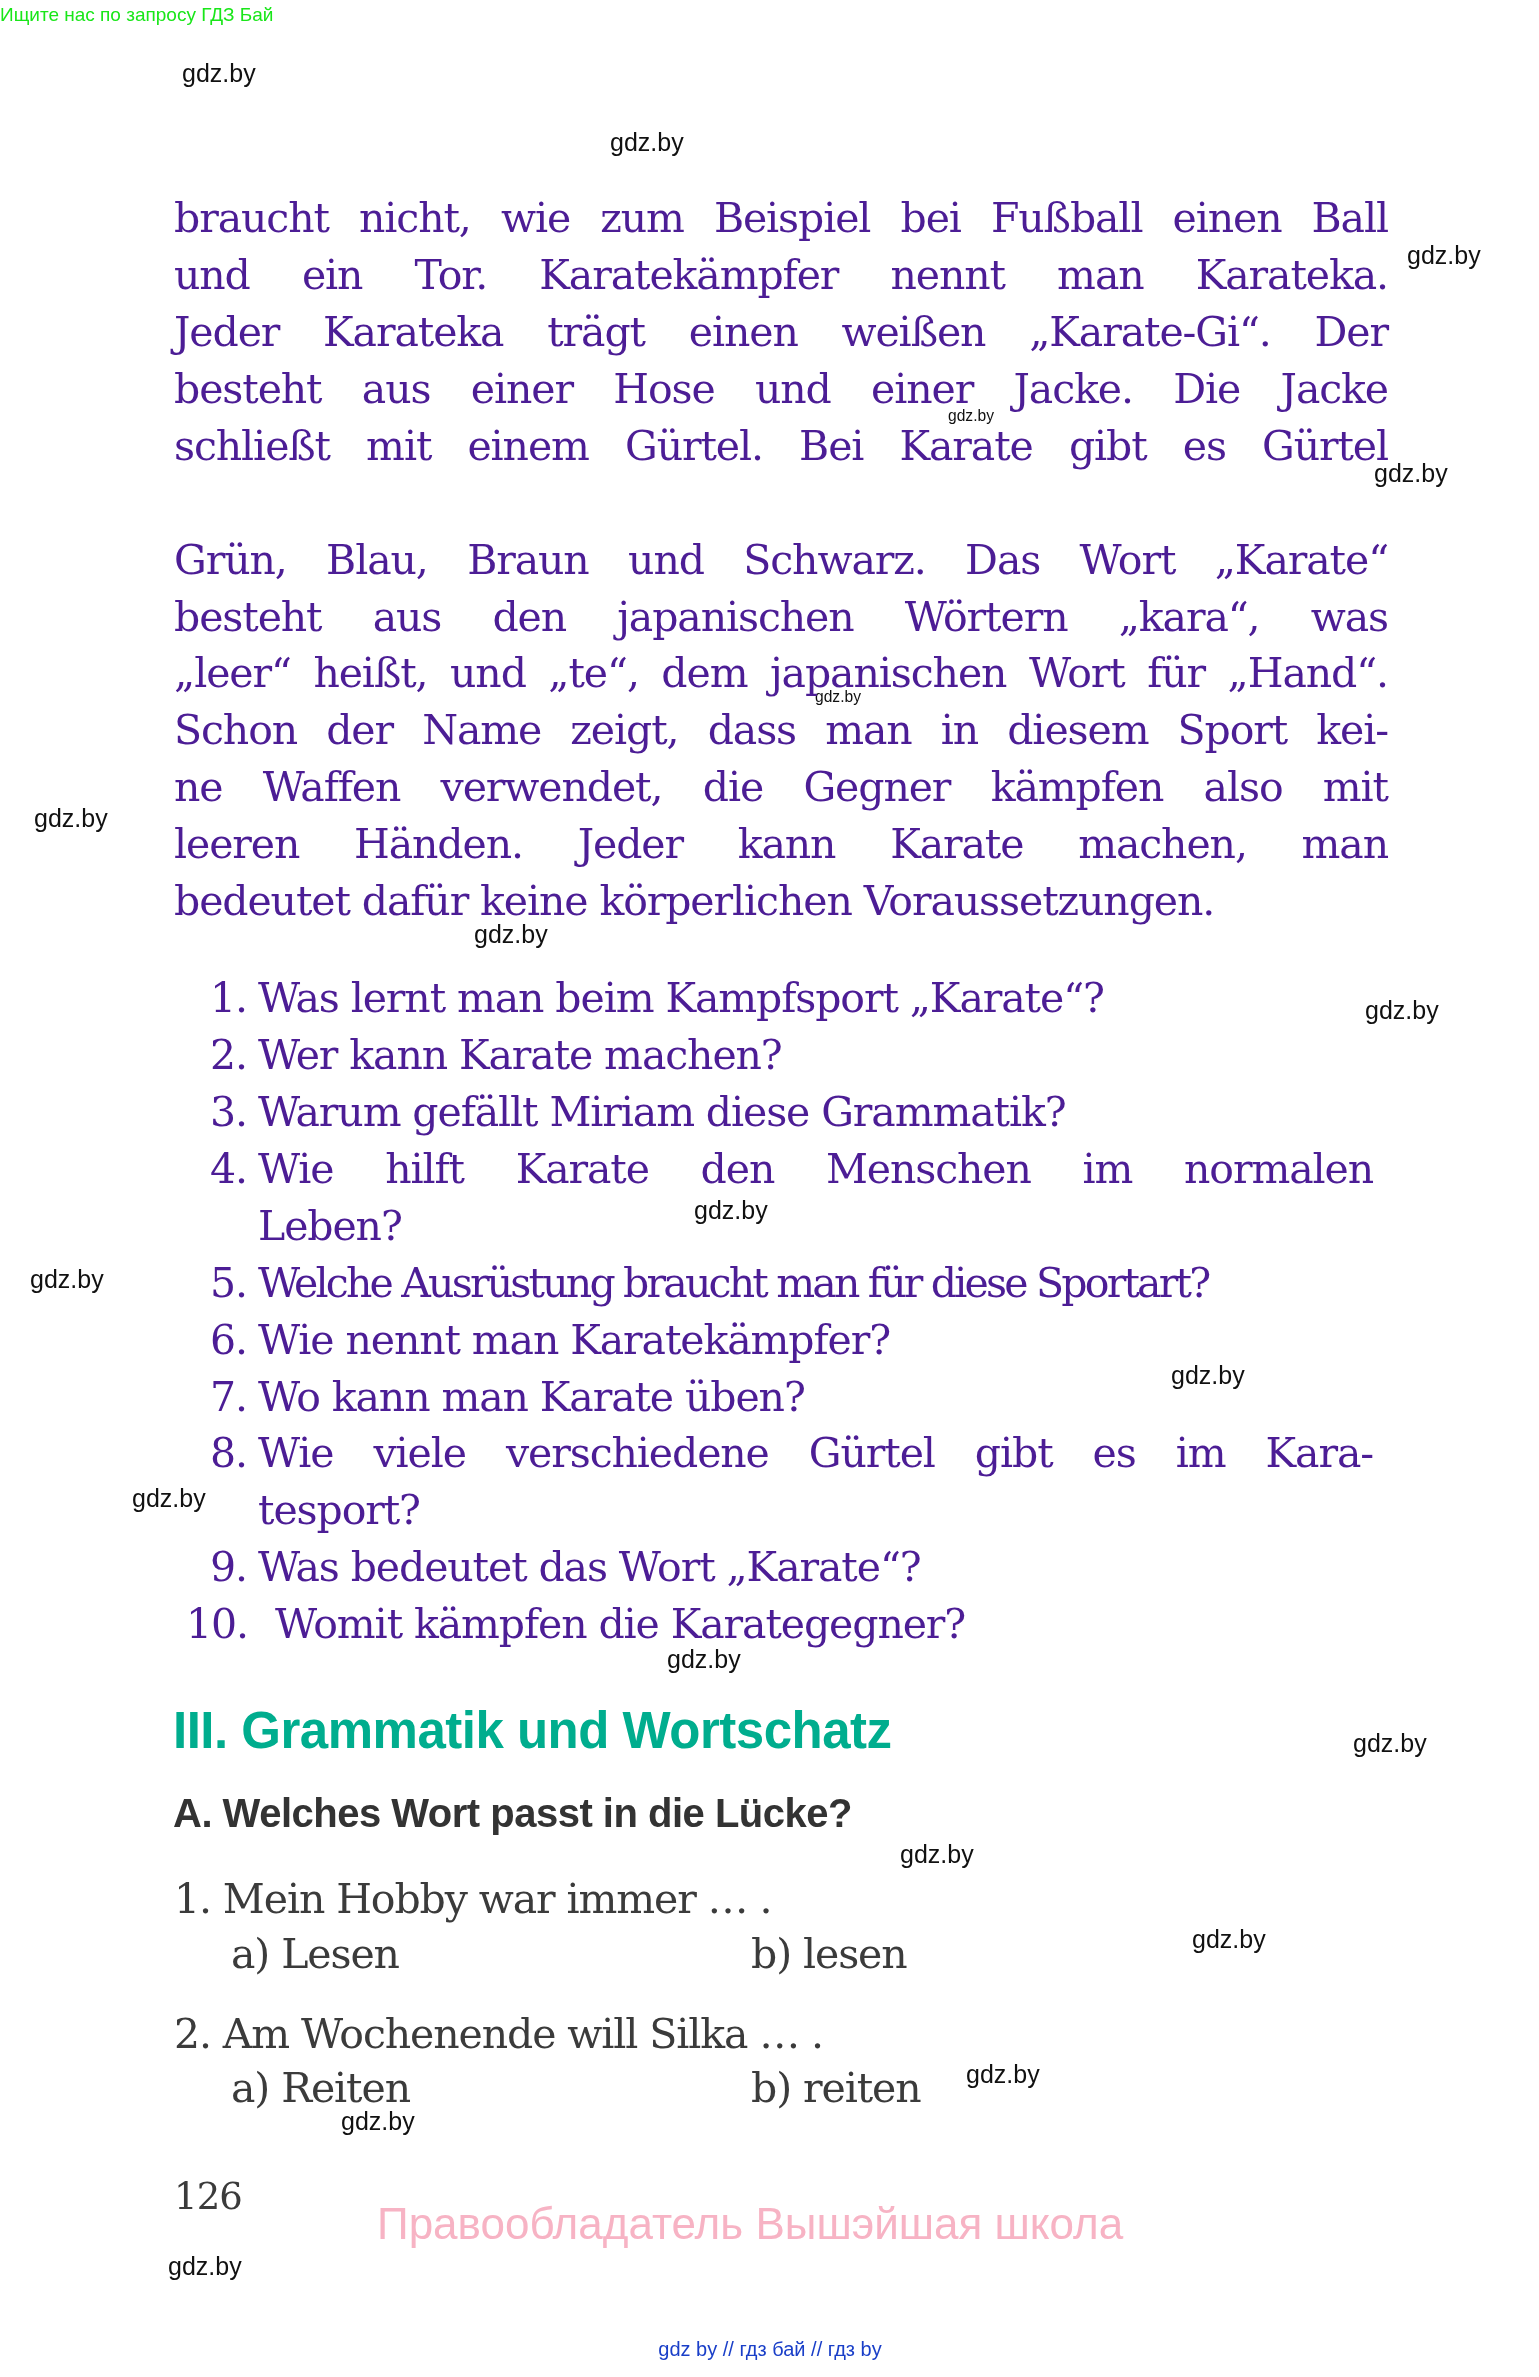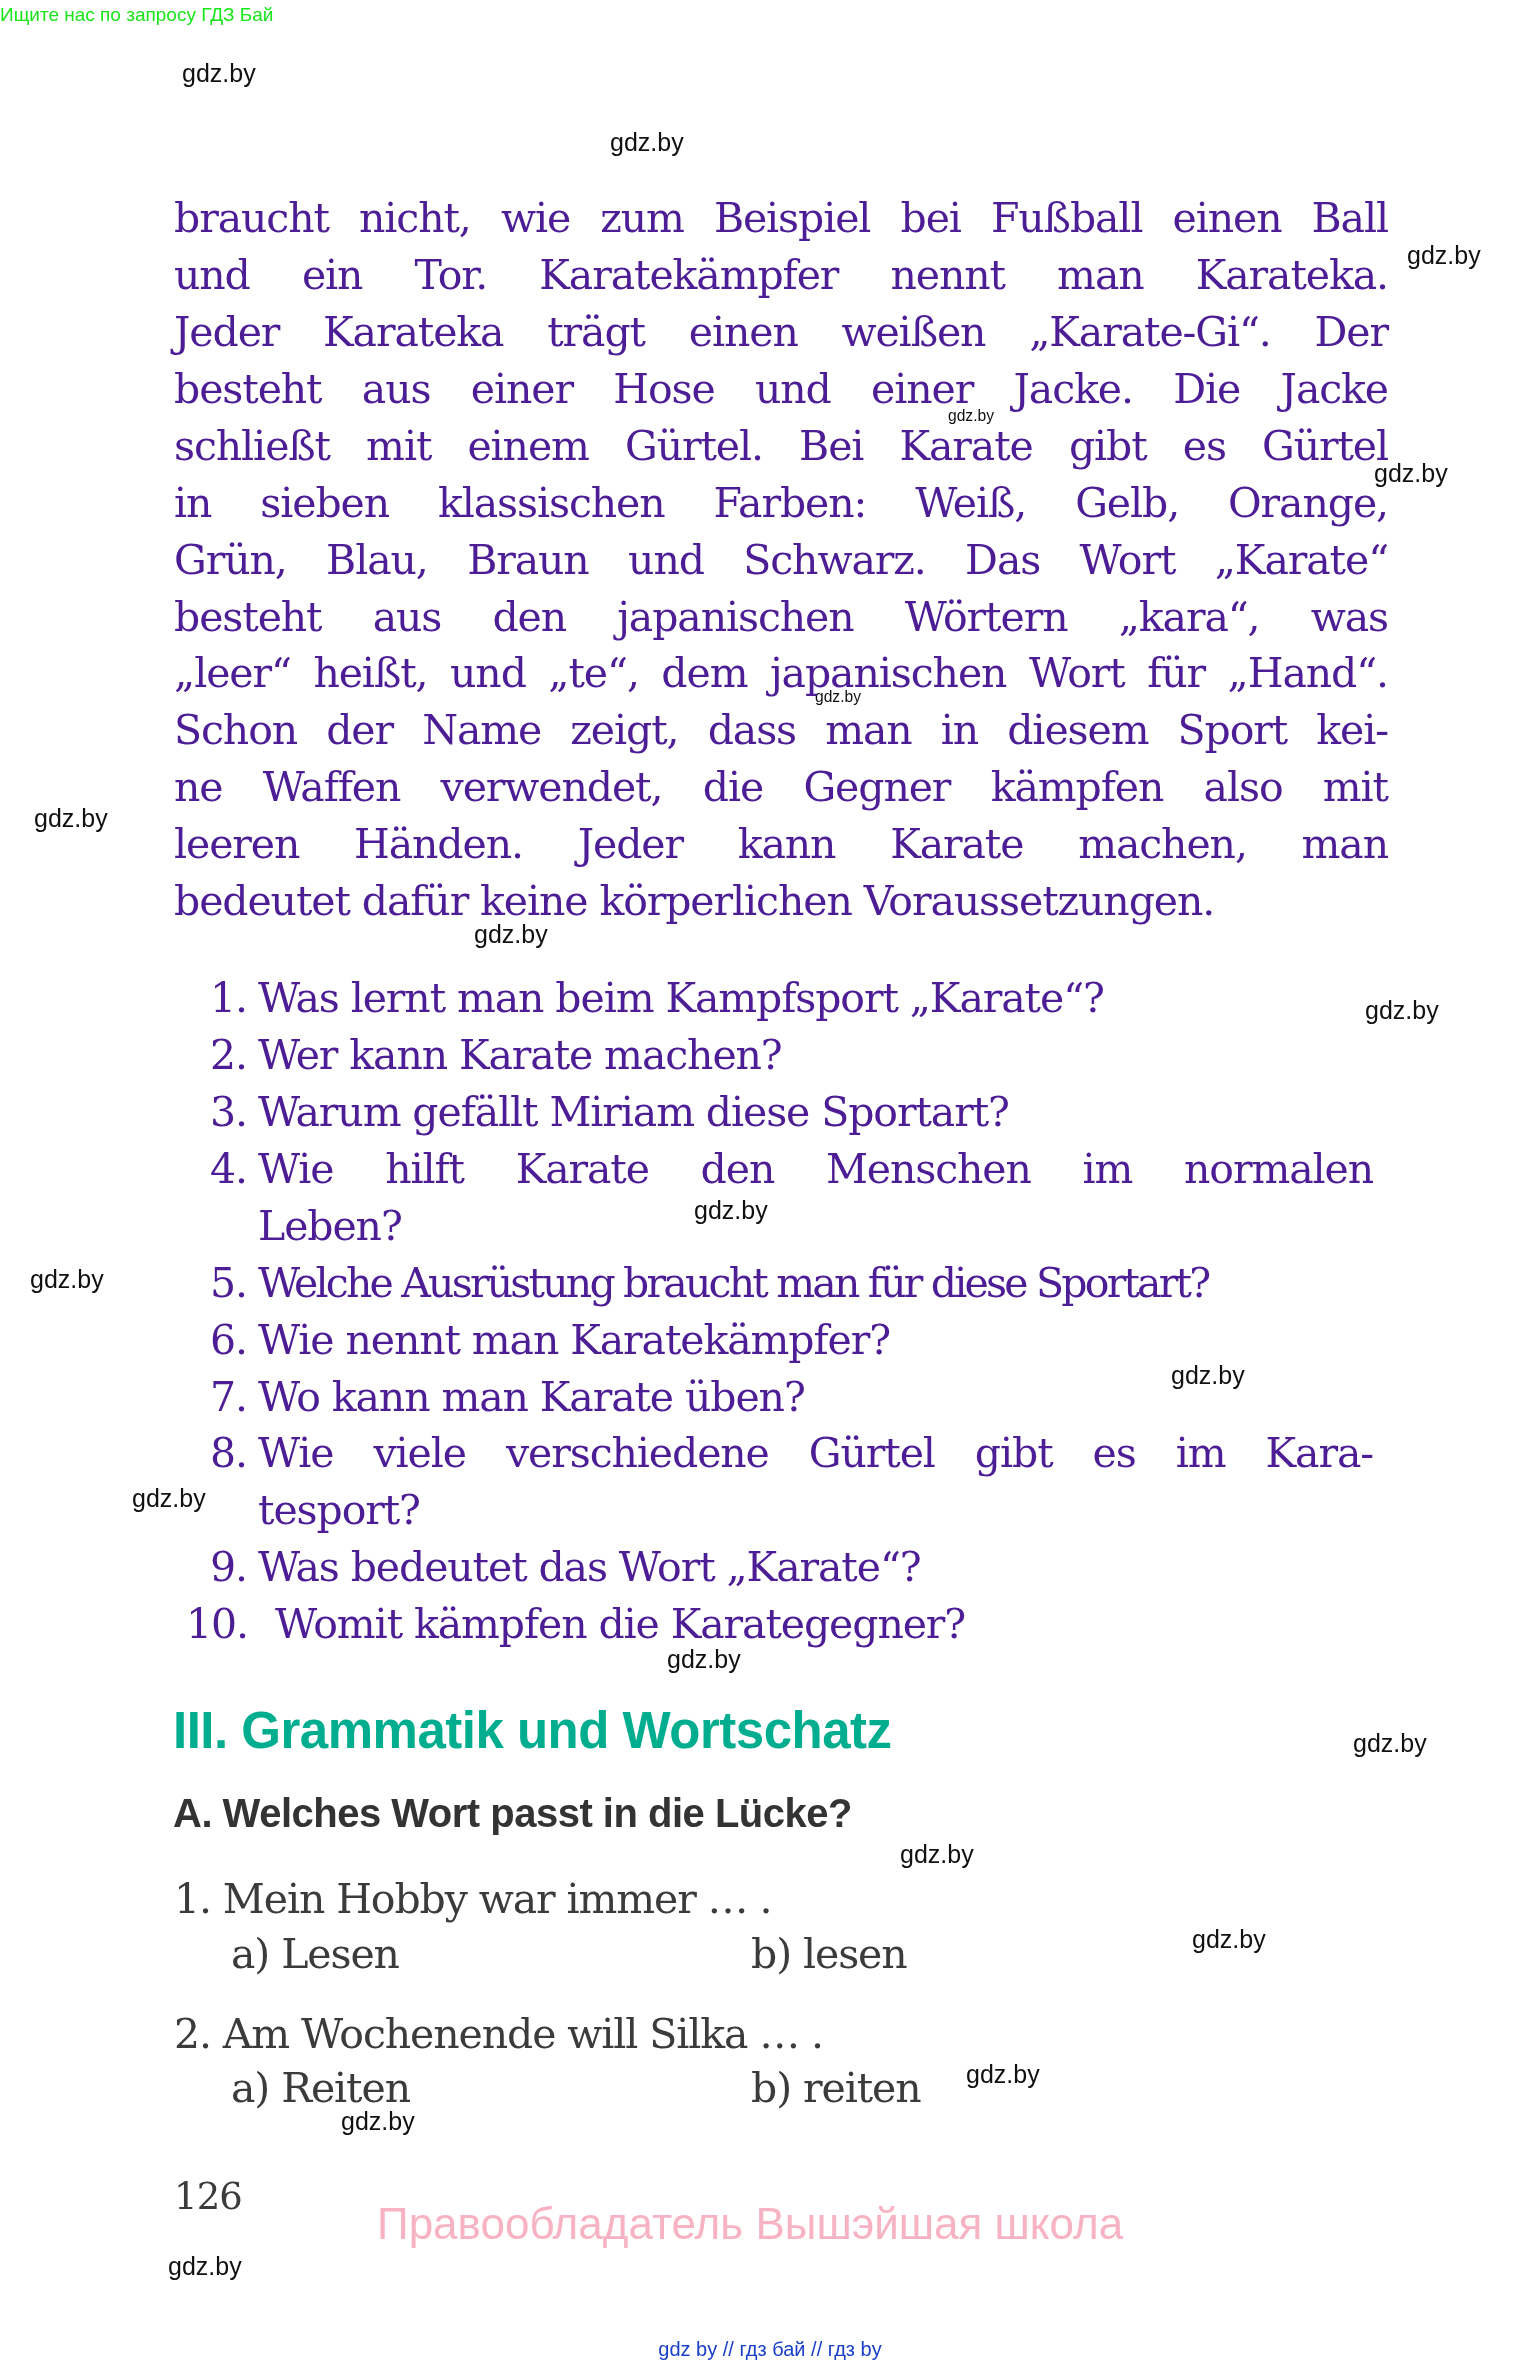--- a/index.html
+++ b/index.html
@@ -49,42 +49,41 @@
     <span class="abs wm" style="left: 341px; top: 2109px;">gdz.by</span>
     <span class="abs wm" style="left: 168px; top: 2254px;">gdz.by</span>
   </div>
 
 <div class="body-text" style="top:190px; height:753px;">
   <div class="para-line" style="top:0px">braucht nicht, wie zum Beispiel bei Fußball einen Ball</div>
   <div class="para-line" style="top:57px">und ein Tor. Karatekämpfer nennt man Karateka.</div>
   <div class="para-line" style="top:114px">Jeder Karateka trägt einen weißen „Karate-Gi“. Der</div>
   <div class="para-line" style="top:171px">besteht aus einer Hose und einer Jacke. Die Jacke</div>
   <div class="para-line" style="top:228px">schließt mit einem Gürtel. Bei Karate gibt es Gürtel</div>
-  <div class="para-line" style="top:285px">in sieben klassischen Farben: Weiß, Gelb, Orange,</div>
   <div class="para-line" style="top:342px">Grün, Blau, Braun und Schwarz. Das Wort „Karate“</div>
   <div class="para-line" style="top:399px">besteht aus den japanischen Wörtern „kara“, was</div>
   <div class="para-line" style="top:455px">„leer“ heißt, und „te“, dem japanischen Wort für „Hand“.</div>
   <div class="para-line" style="top:512px">Schon der Name zeigt, dass man in diesem Sport kei-</div>
   <div class="para-line" style="top:569px">ne Waffen verwendet, die Gegner kämpfen also mit</div>
   <div class="para-line" style="top:626px">leeren Händen. Jeder kann Karate machen, man</div>
   <div class="para-line last" style="top:683px">bedeutet dafür keine körperlichen Voraussetzungen.</div>
 </div>
 
 <div class="body-text" style="left:0; top:970px; width:1540px; height:680px;">
   <div class="q-line" style="top:0px">
     <span class="q-num" style="left:174px; width:73px;">1.</span>
     <span class="q-text">Was lernt man beim Kampfsport „Karate“?</span>
   </div>
   <div class="q-line" style="top:57px">
     <span class="q-num" style="left:174px; width:73px;">2.</span>
     <span class="q-text">Wer kann Karate machen?</span>
   </div>
   <div class="q-line" style="top:114px">
     <span class="q-num" style="left:174px; width:73px;">3.</span>
-    <span class="q-text">Warum gefällt Miriam diese Sportart?</span>
+    <span class="q-text">Warum gefällt Miriam diese Grammatik?</span>
   </div>
   <div class="q-line" style="top:171px">
     <span class="q-num" style="left:174px; width:73px;">4.</span>
     <span class="q-text justify">Wie hilft Karate den Menschen im normalen</span>
   </div>
   <div class="q-line" style="top:228px">
     <span class="q-text">Leben?</span>
   </div>
   <div class="q-line" style="top:285px">
     <span class="q-num" style="left:174px; width:73px;">5.</span>

